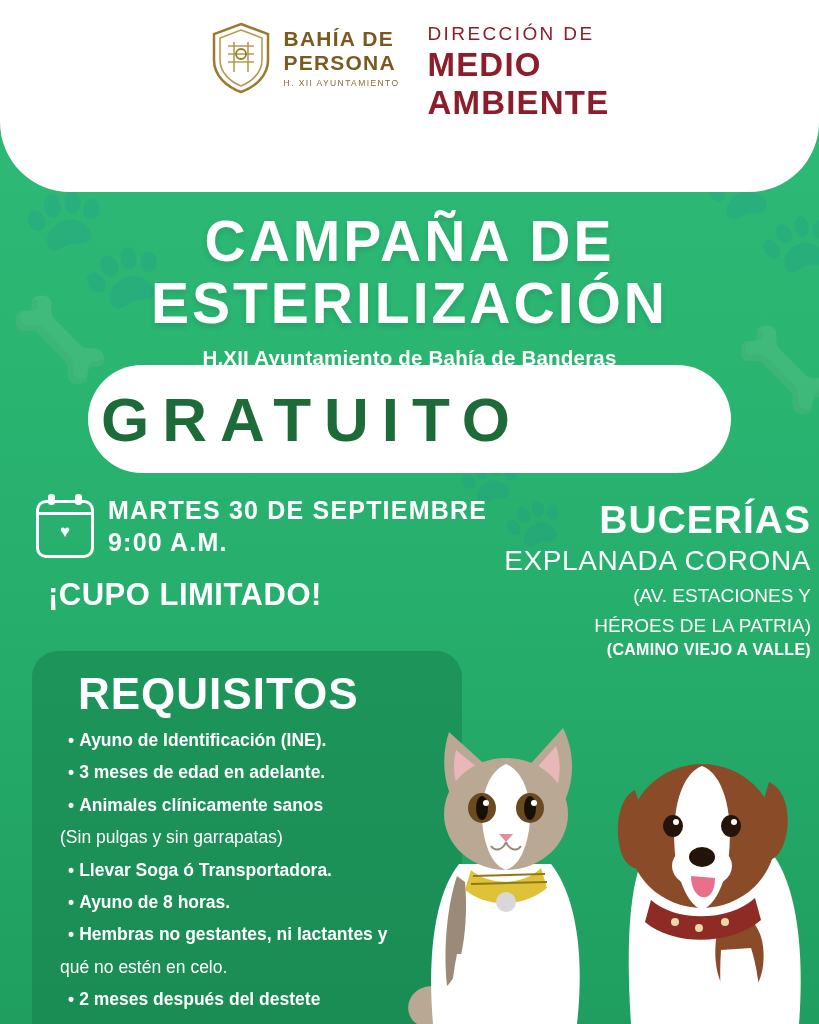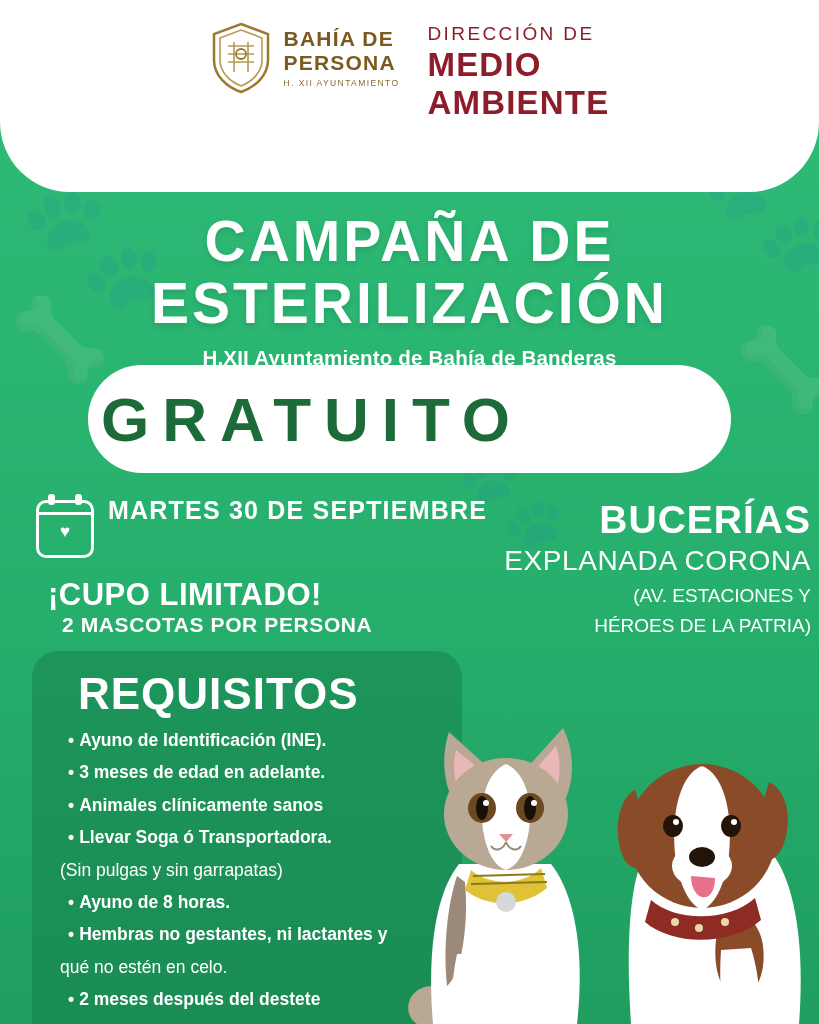--- a/index.html
+++ b/index.html
@@ -345,41 +345,42 @@
     <div class="pill-text">GRATUITO</div>
   </div>
 
   <div class="date-block">
     <div class="cal-icon">
       <div class="cal-bar"></div>
       <div class="cal-heart">♥</div>
     </div>
     <div class="date-text">
       <div>MARTES 30 DE SEPTIEMBRE</div>
+      <div>9:00 A.M.</div>
     </div>
   </div>
 
   <div class="cupo">¡CUPO LIMITADO!</div>
-  <div class="mascotas">2 MASCOTAS POR PERSONA</div>
 
   <div class="loc">
     <div class="loc-city">BUCERÍAS</div>
     <div class="loc-place">EXPLANADA CORONA</div>
     <div class="loc-addr">(AV. ESTACIONES Y</div>
     <div class="loc-addr">HÉROES DE LA PATRIA)</div>
+    <div class="loc-note">(CAMINO VIEJO A VALLE)</div>
   </div>
 
   <div class="req-panel"></div>
   <div class="req-title">REQUISITOS</div>
   <div class="req-list">
       <div class="req-item"><span class="bullet">•</span><span>Ayuno de Identificación (INE).</span></div>
       <div class="req-item"><span class="bullet">•</span><span>3 meses de edad en adelante.</span></div>
       <div class="req-item"><span class="bullet">•</span><span>Animales clínicamente sanos</span></div>
+      <div class="req-item plain"><span>(Sin pulgas y sin garrapatas)</span></div>
       <div class="req-item"><span class="bullet">•</span><span>Llevar Soga ó Transportadora.</span></div>
-      <div class="req-item plain"><span>(Sin pulgas y sin garrapatas)</span></div>
       <div class="req-item"><span class="bullet">•</span><span>Ayuno de 8 horas.</span></div>
       <div class="req-item"><span class="bullet">•</span><span>Hembras no gestantes, ni lactantes y</span></div>
       <div class="req-item plain"><span>qué no estén en celo.</span></div>
       <div class="req-item"><span class="bullet">•</span><span>2 meses después del destete</span></div>
       <div class="req-item plain"><span>(en caso de que hayan tenido un parto)</span></div>
     </div>
 
   <div class="animals">
     <svg viewBox="0 0 420 410" width="420" height="410" aria-hidden="true">
 

